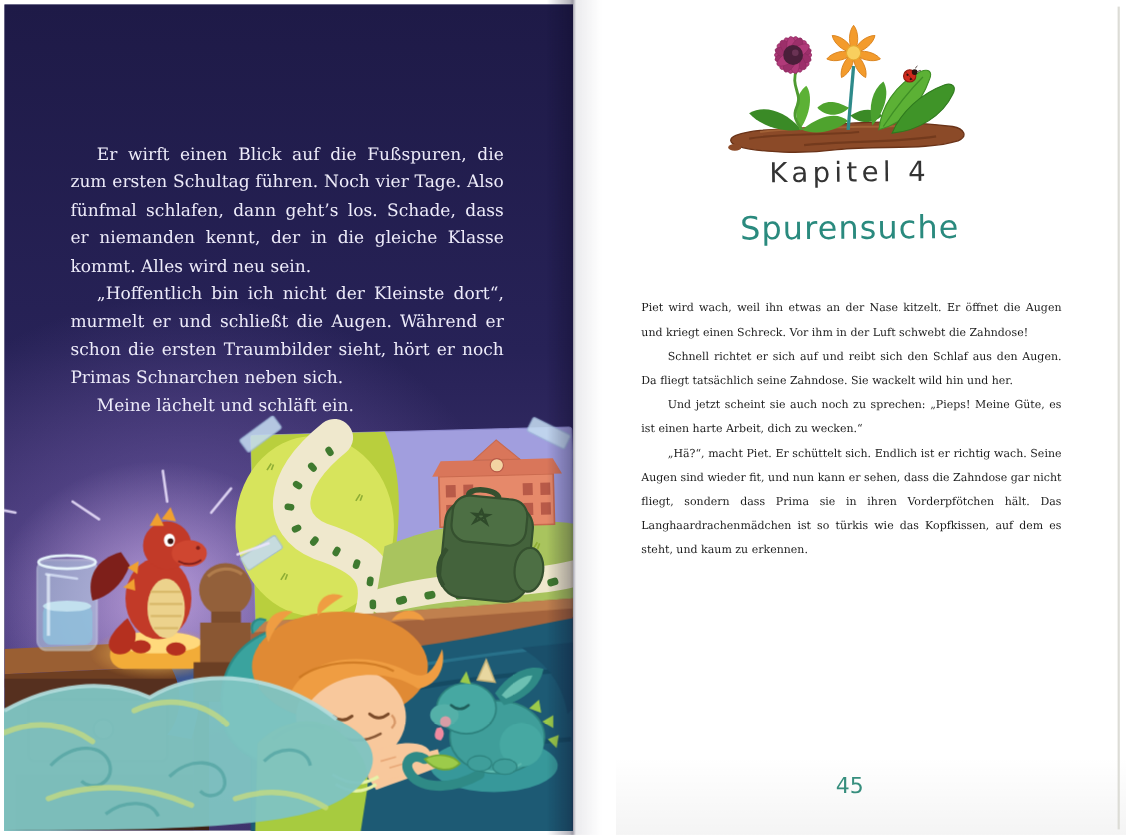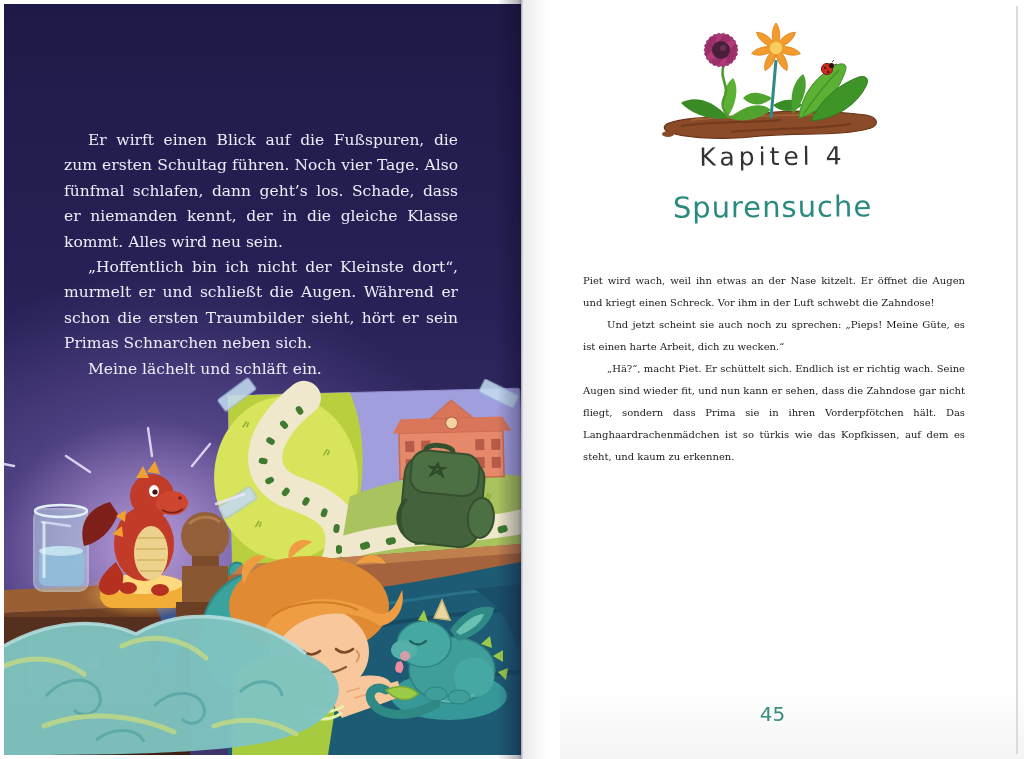--- a/index.html
+++ b/index.html
@@ -312,21 +312,21 @@
         <path d="M0,662 C28,650 58,654 80,670"></path>
         <path d="M118,642 C148,628 180,634 202,654"></path>
         <path d="M40,722 C80,706 130,710 170,728"></path>
         <path d="M210,722 C240,712 268,716 292,730"></path>
       </g>
     </g>
   </svg>
 
   <div class="left-text">
     <p>Er wirft einen Blick auf die Fußspuren, die zum ersten Schultag führen. Noch vier Tage. Also fünfmal schlafen, dann geht’s los. Schade, dass er niemanden kennt, der in die gleiche Klasse kommt. Alles wird neu sein.</p>
-    <p>„Hoffentlich bin ich nicht der Kleinste dort“, murmelt er und schließt die Augen. Während er schon die ersten Traumbilder sieht, hört er sein Primas Schnarchen neben sich.</p>
+    <p>„Hoffentlich bin ich nicht der Kleinste dort“, murmelt er und schließt die Augen. Während er schon die ersten Traumbilder sieht, hört er noch Primas Schnarchen neben sich.</p>
     <p>Meine lächelt und schläft ein.</p>
   </div>
 </div>
 
 <div class="right-page">
 
   <svg class="chapter-art" viewBox="0 0 225 132" xmlns="http://www.w3.org/2000/svg" aria-hidden="true">
 
     <g>
       <path d="M8,103 C32,95 62,99 92,94 C132,89 172,91 205,95 C216,97 219,104 210,108 C180,117 140,112 100,116 C70,120 30,119 10,113 C2,110 1,106 8,103 Z" fill="#8b4a28" stroke="#6a3318" stroke-width="1.2"></path>
@@ -395,20 +395,21 @@
       <circle cx="167" cy="52" r="1" fill="#2a1410"></circle>
       <path d="M171,42 l2,-2 M173,45 l3,-1" stroke="#2a1410" stroke-width="0.8"></path>
     </g>
   </svg>
 
   <div class="chapter-label">Kapitel 4</div>
   <div class="chapter-title">Spurensuche</div>
 
   <div class="right-text">
     <p class="first">Piet wird wach, weil ihn etwas an der Nase kitzelt. Er öffnet die Augen und kriegt einen Schreck. Vor ihm in der Luft schwebt die Zahndose!</p>
+    <p>Schnell richtet er sich auf und reibt sich den Schlaf aus den Augen. Da fliegt tatsächlich seine Zahndose. Sie wackelt wild hin und her.</p>
     <p>Und jetzt scheint sie auch noch zu sprechen: „Pieps! Meine Güte, es ist einen harte Arbeit, dich zu wecken.“</p>
     <p>„Hä?“, macht Piet. Er schüttelt sich. Endlich ist er richtig wach. Seine Augen sind wieder fit, und nun kann er sehen, dass die Zahndose gar nicht fliegt, sondern dass Prima sie in ihren Vorderpfötchen hält. Das Langhaardrachenmädchen ist so türkis wie das Kopfkissen, auf dem es steht, und kaum zu erkennen.</p>
   </div>
 
   <div class="page-number">45</div>
 </div>
 
 <div class="spine-shadow"></div>
 <div class="page-edge-line"></div>
 <div class="bottom-shade"></div>

